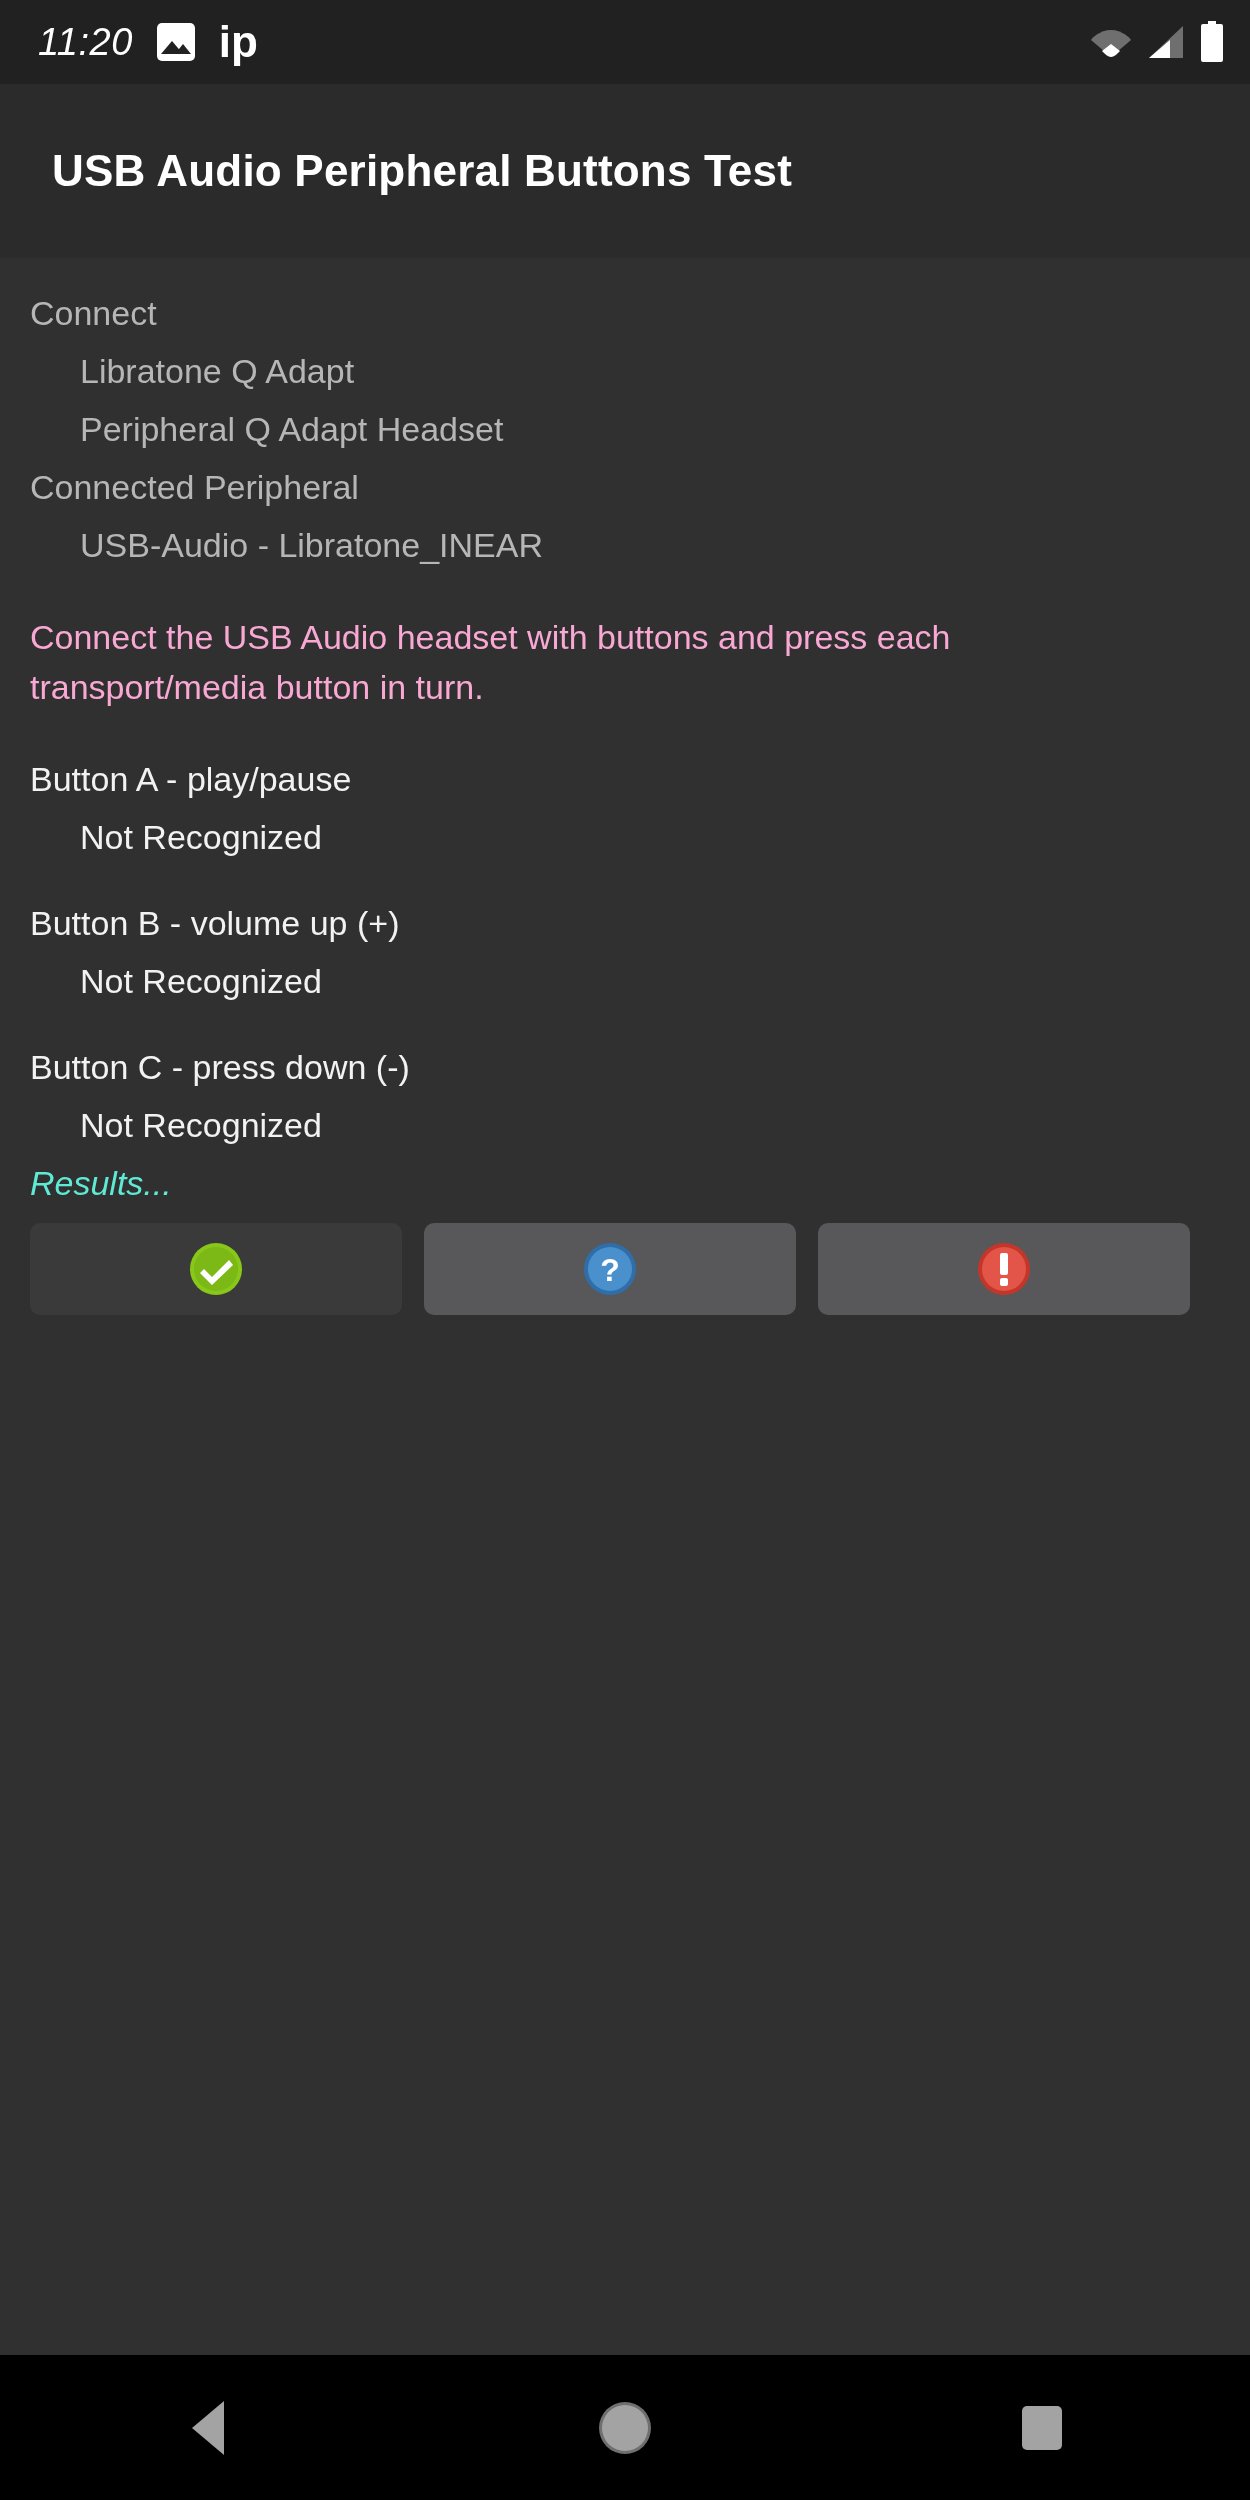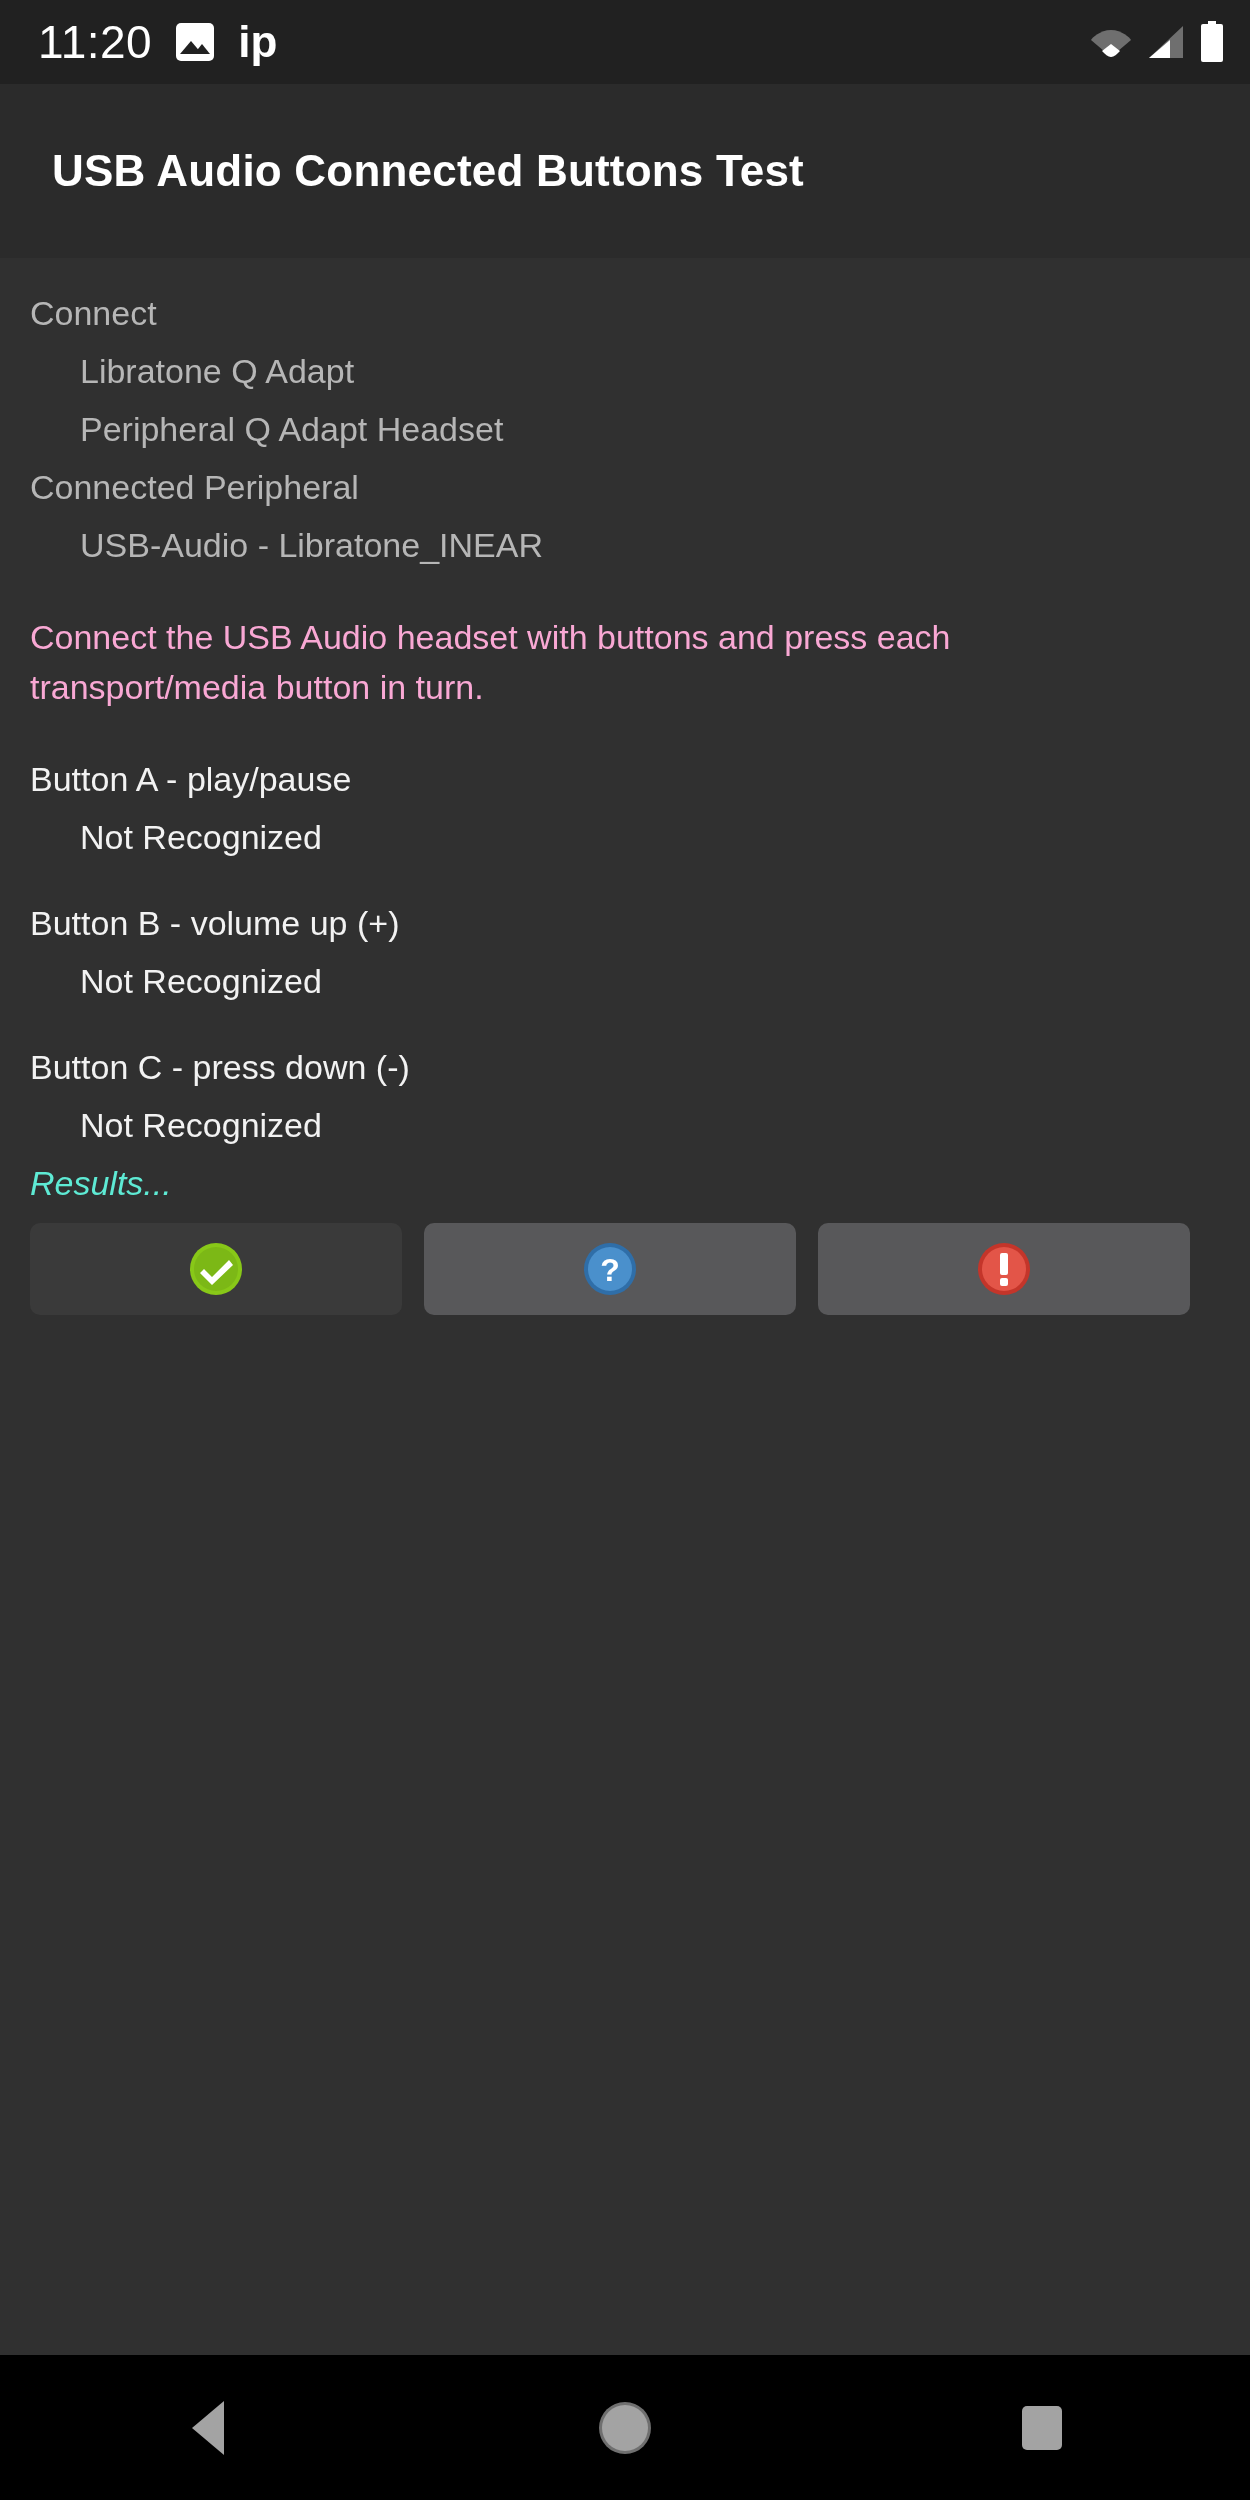--- a/index.html
+++ b/index.html
@@ -18,22 +18,23 @@
 
   
   .status-bar {
     height:84px; background:#212121;
     display:flex; align-items:center;
     padding:0 26px 0 38px;
     flex:0 0 auto;
   }
   .status-left { display:flex; align-items:center; gap:24px; }
   .status-clock {
-    color:#ffffff; font-size:46px; letter-spacing:0.5px;
+    color:#ffffff; font-size:38px; letter-spacing:0.5px;
     font-family:"Liberation Sans", sans-serif;
+    font-style:italic;
   }
   .status-right { margin-left:auto; display:flex; align-items:center; gap:14px; }
   .photo-icon {
     width:38px; height:38px; background:#ffffff; border-radius:5px;
     position:relative; overflow:hidden;
   }
   .photo-icon::after {
     content:""; position:absolute; left:4px; bottom:7px;
     width:0; height:0;
     border-left:11px solid transparent; border-right:11px solid transparent;
@@ -150,21 +151,21 @@
       <span class="batt-icon">
         <svg viewBox="0 0 24 42" width="24" height="42" aria-hidden="true">
           <rect x="8" y="0" width="8" height="4" fill="#ffffff"></rect>
           <rect x="1" y="3" width="22" height="38" rx="2" fill="#ffffff"></rect>
         </svg>
       </span>
     </div>
   </div>
 
   <div class="action-bar">
-    <h1 class="app-title">USB Audio Connected Buttons Test</h1>
+    <h1 class="app-title">USB Audio Peripheral Buttons Test</h1>
   </div>
 
   <div class="content">
 
     <div class="txt txt-dim">Connect</div>
     <div class="txt txt-dim indent">Libratone Q Adapt</div>
     <div class="txt txt-dim indent">Peripheral Q Adapt Headset</div>
 
     <div class="txt txt-dim">Connected Peripheral</div>
     <div class="txt txt-dim indent">USB-Audio - Libratone_INEAR</div>

